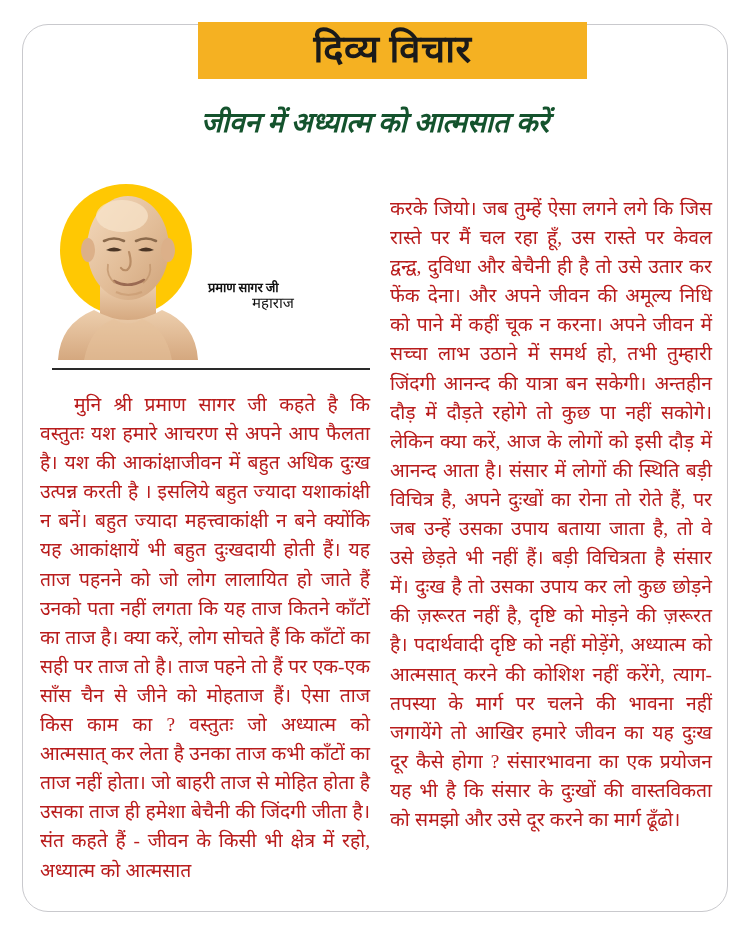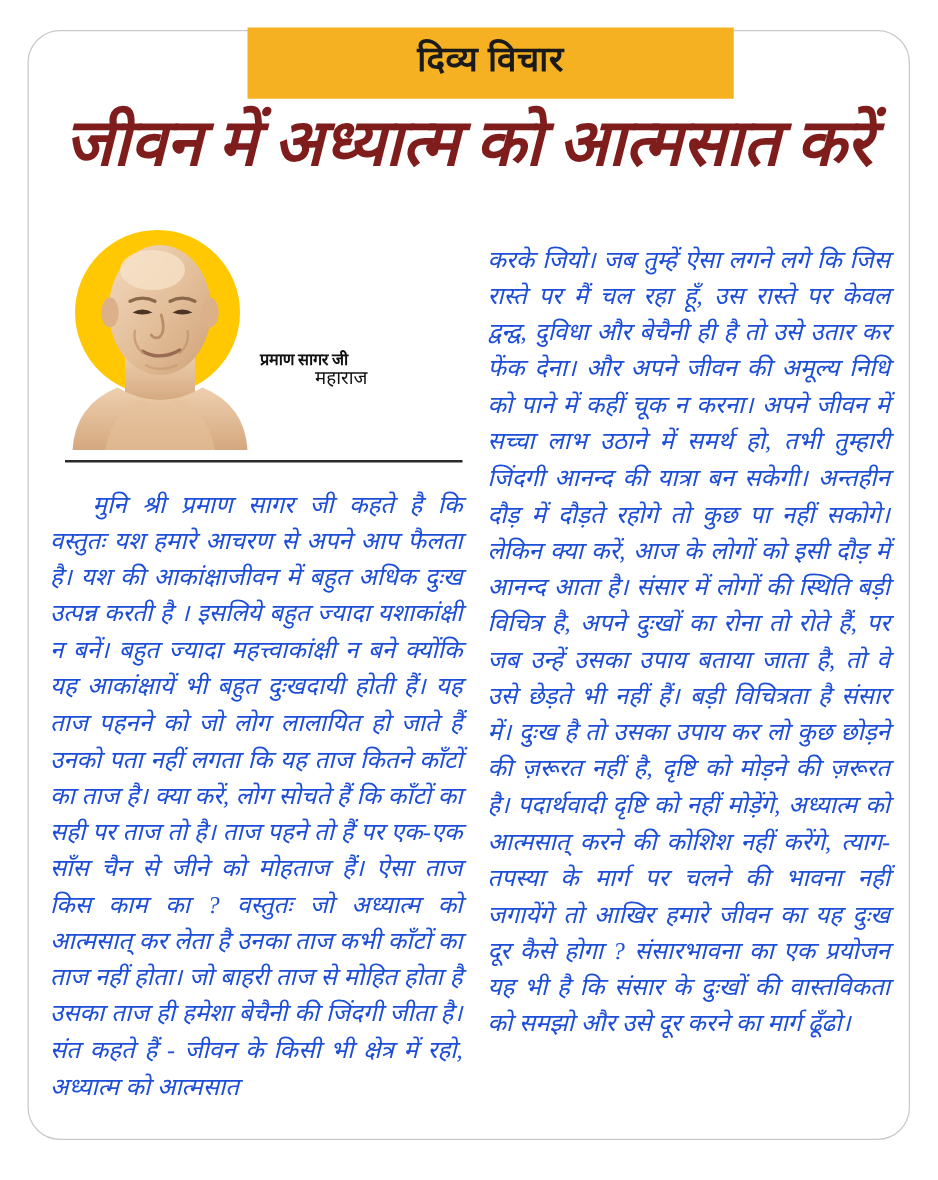--- a/index.html
+++ b/index.html
@@ -44,41 +44,41 @@
     height: 57px;
     background: #f5b122;
     display: flex;
     align-items: center;
     justify-content: center;
     box-sizing: border-box;
   }
   .banner-text {
     font-family: "Liberation Serif", "DejaVu Serif", serif;
     font-weight: bold;
-    font-size: 28px;
+    font-size: 38px;
     line-height: 1;
     color: #1a1a1a;
     letter-spacing: 0.5px;
     white-space: nowrap;
     padding-bottom: 3px;
   }
 
   
   .headline {
     position: absolute;
     left: 30px;
-    top: 87px;
+    top: 107px;
     width: 690px;
     text-align: center;
     font-family: "Liberation Serif", "DejaVu Serif", serif;
     font-weight: bold;
     font-style: italic;
-    font-size: 52px;
+    font-size: 28px;
     line-height: 1.12;
-    color: #7f1d1d;
+    color: #14532d;
     white-space: nowrap;
   }
 
   
   .body-area {
     position: absolute;
     left: 40px;
     top: 182px;
     width: 672px;
     height: 722px;
@@ -161,25 +161,24 @@
     width: 318px;
     height: 0;
     border-top: 2.2px solid #2a2a2a;
   }
 
   
   .article-text {
     font-family: "Liberation Serif", "DejaVu Serif", serif;
     font-size: 19.3px;
     line-height: 29.1px;
-    color: #1d4ed8;
+    color: #b91c1c;
     text-align: justify;
     text-justify: inter-word;
     word-spacing: 0.5px;
-    font-style: italic;
   }
   .col-left .article-text {
     position: absolute;
     left: 0;
     top: 208px;
     width: 330px;
   }
   .col-left .article-text .indent {
     display: inline-block;
     width: 34px;

